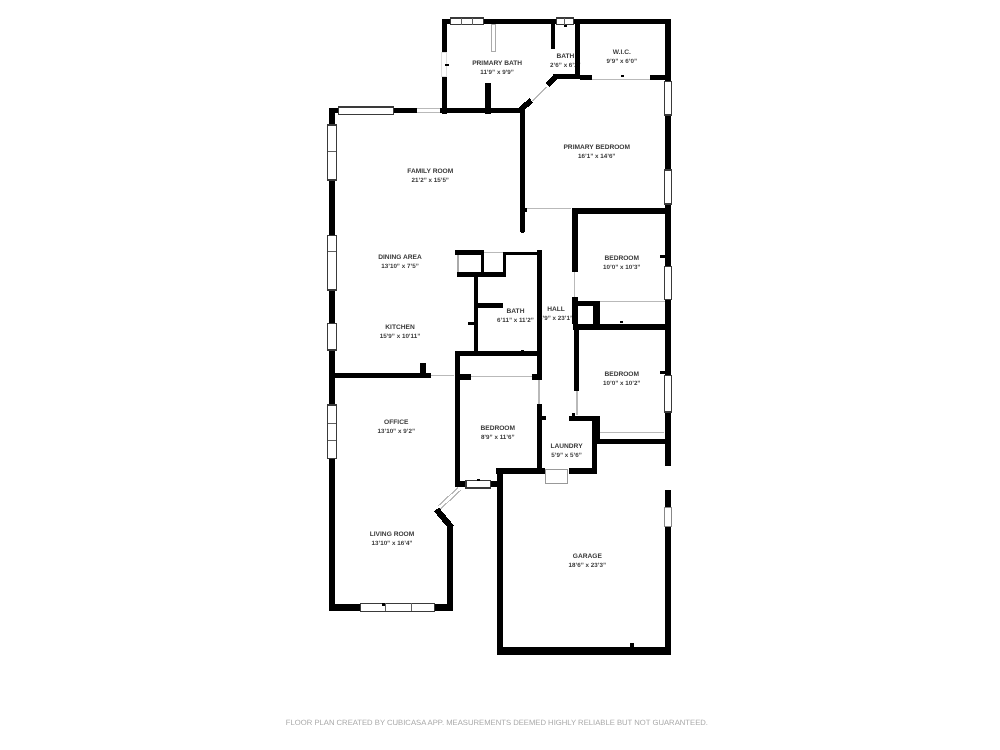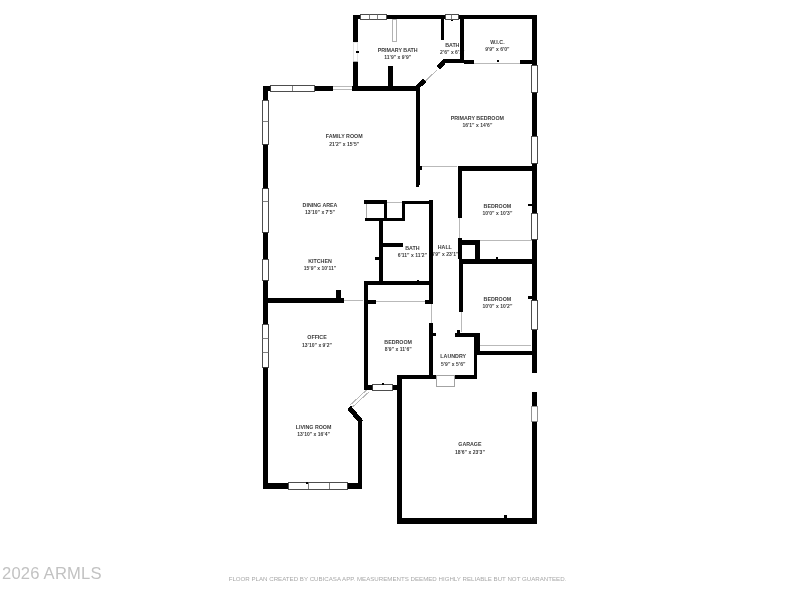--- a/index.html
+++ b/index.html
@@ -279,16 +279,15 @@
 
 <rect x="381.5" y="382.9" width="2.6" height="2.1" fill="#000000"></rect>
 
 <rect x="496.6" y="59.6" width="2.4" height="2.0" fill="#000000"></rect>
 
 <rect x="451.4" y="19.9" width="2.0" height="1.5" fill="#000000"></rect>
 
 <rect x="416.6" y="279.6" width="2.6" height="1.6" fill="#000000"></rect>
 </svg>
 
-<div id="wm">2026 ARMLS</div>
 
 <div id="foot">FLOOR PLAN CREATED BY CUBICASA APP. MEASUREMENTS DEEMED HIGHLY RELIABLE BUT NOT GUARANTEED.</div>
 </div>
 
 </body></html>

